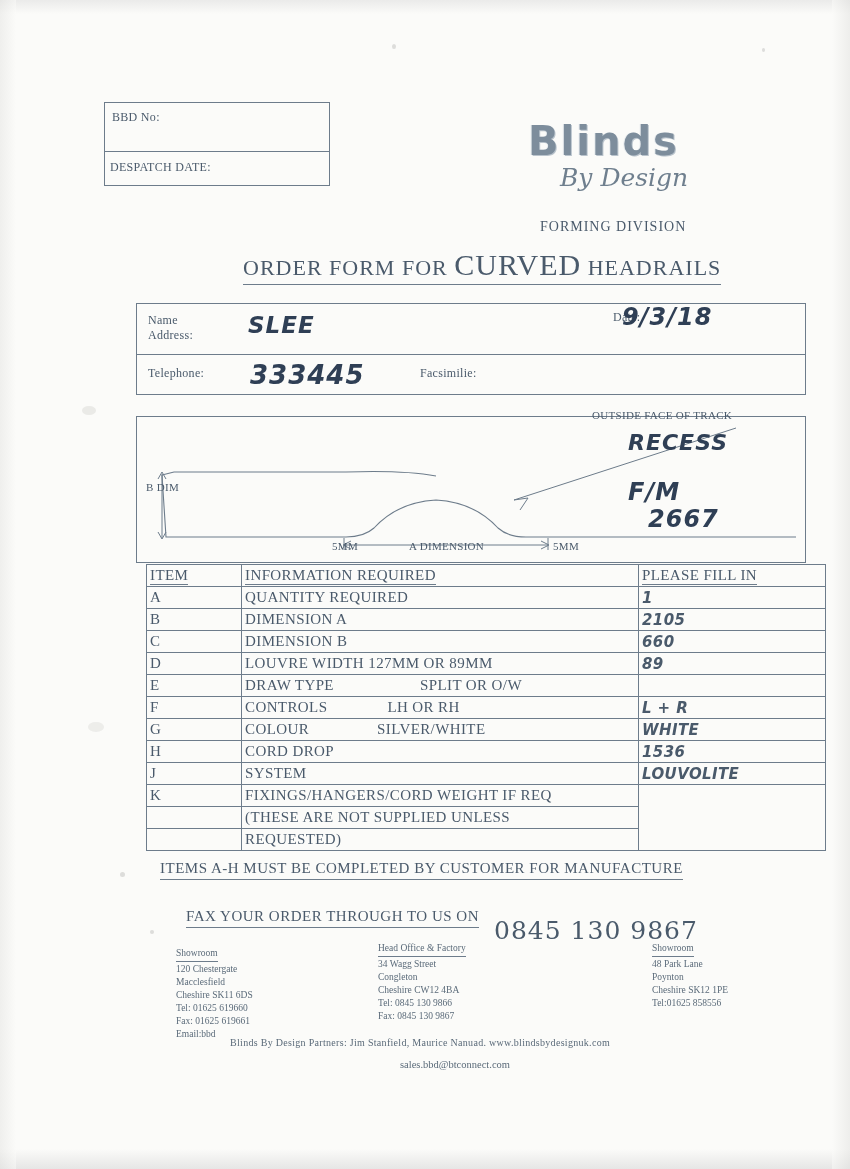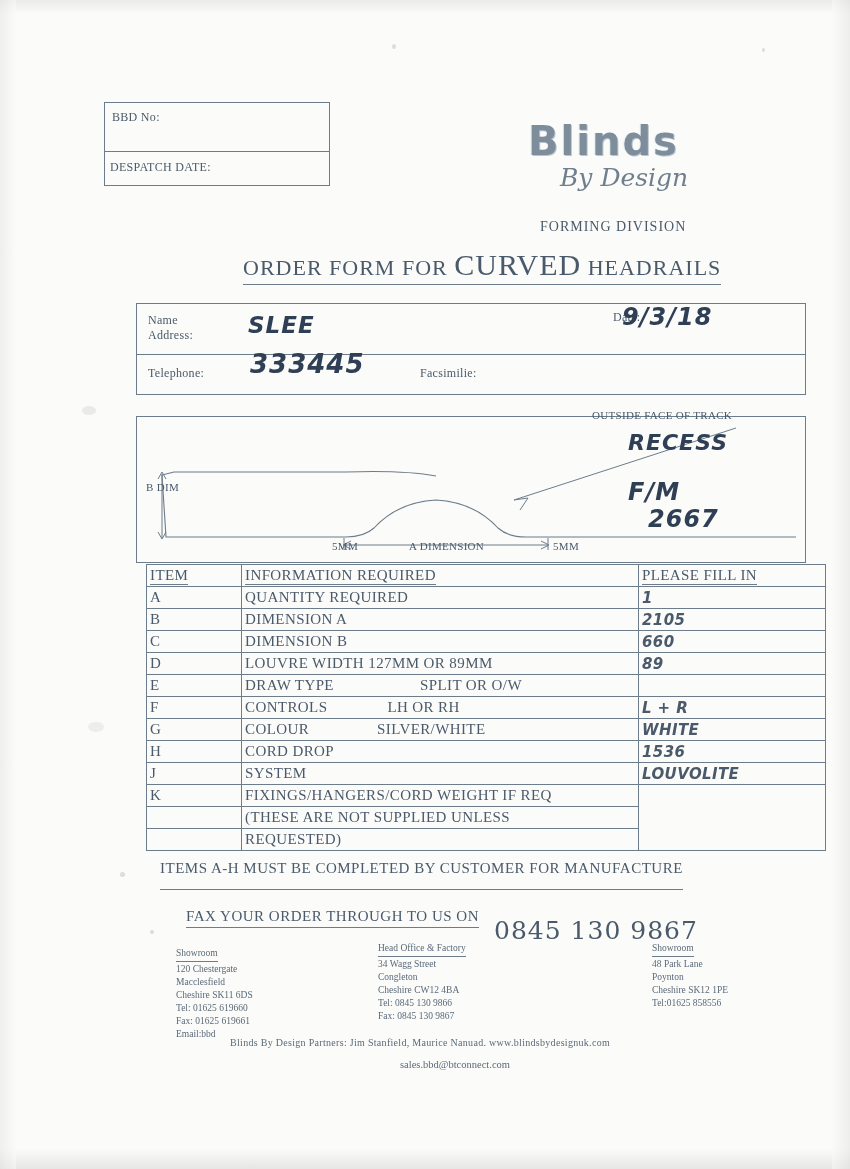--- a/index.html
+++ b/index.html
@@ -132,21 +132,21 @@
     position: absolute; left: 0; top: 50px; width: 668px; height: 1px;
     background: #6d7c8b;
   }
   #lbl-name { position: absolute; left: 148px; top: 313px; font-size: 12px; }
   #lbl-address { position: absolute; left: 148px; top: 328px; font-size: 12px; }
   #lbl-telephone { position: absolute; left: 148px; top: 366px; font-size: 12px; }
   #lbl-facsimilie { position: absolute; left: 420px; top: 366px; font-size: 12px; }
   #lbl-date { position: absolute; left: 565px; top: 310px; font-size: 12px; margin-left: 48px; }
 
   #val-name { position: absolute; left: 248px; top: 312px; font-size: 23px; }
-  #val-telephone { position: absolute; left: 250px; top: 349px; font-size: 26px; }
+  #val-telephone { position: absolute; left: 250px; top: 360px; font-size: 26px; }
   #val-date { position: absolute; left: 622px; top: 303px; font-size: 24px; }
 
   
   #diagram-box {
     position: absolute;
     left: 136px; top: 416px;
     width: 668px; height: 145px;
     border: 1px solid #6d7c8b;
   }
   #diagram-svg { position: absolute; left: 136px; top: 416px; }
@@ -195,21 +195,21 @@
     font-weight: bold;
     color: #2f3f55;
     letter-spacing: 1px;
   }
 
   
   #note-items {
     position: absolute; left: 160px; top: 860px;
     font-size: 15px;
     border-bottom: 1px solid #6d7c8b;
-    padding-bottom: 12px;
+    padding-bottom: 2px;
     letter-spacing: .5px;
   }
   #fax-line {
     position: absolute; left: 186px; top: 908px;
     font-size: 15px;
     border-bottom: 1px solid #6d7c8b;
     padding-bottom: 2px;
     letter-spacing: .5px;
     text-align: right;
   }

